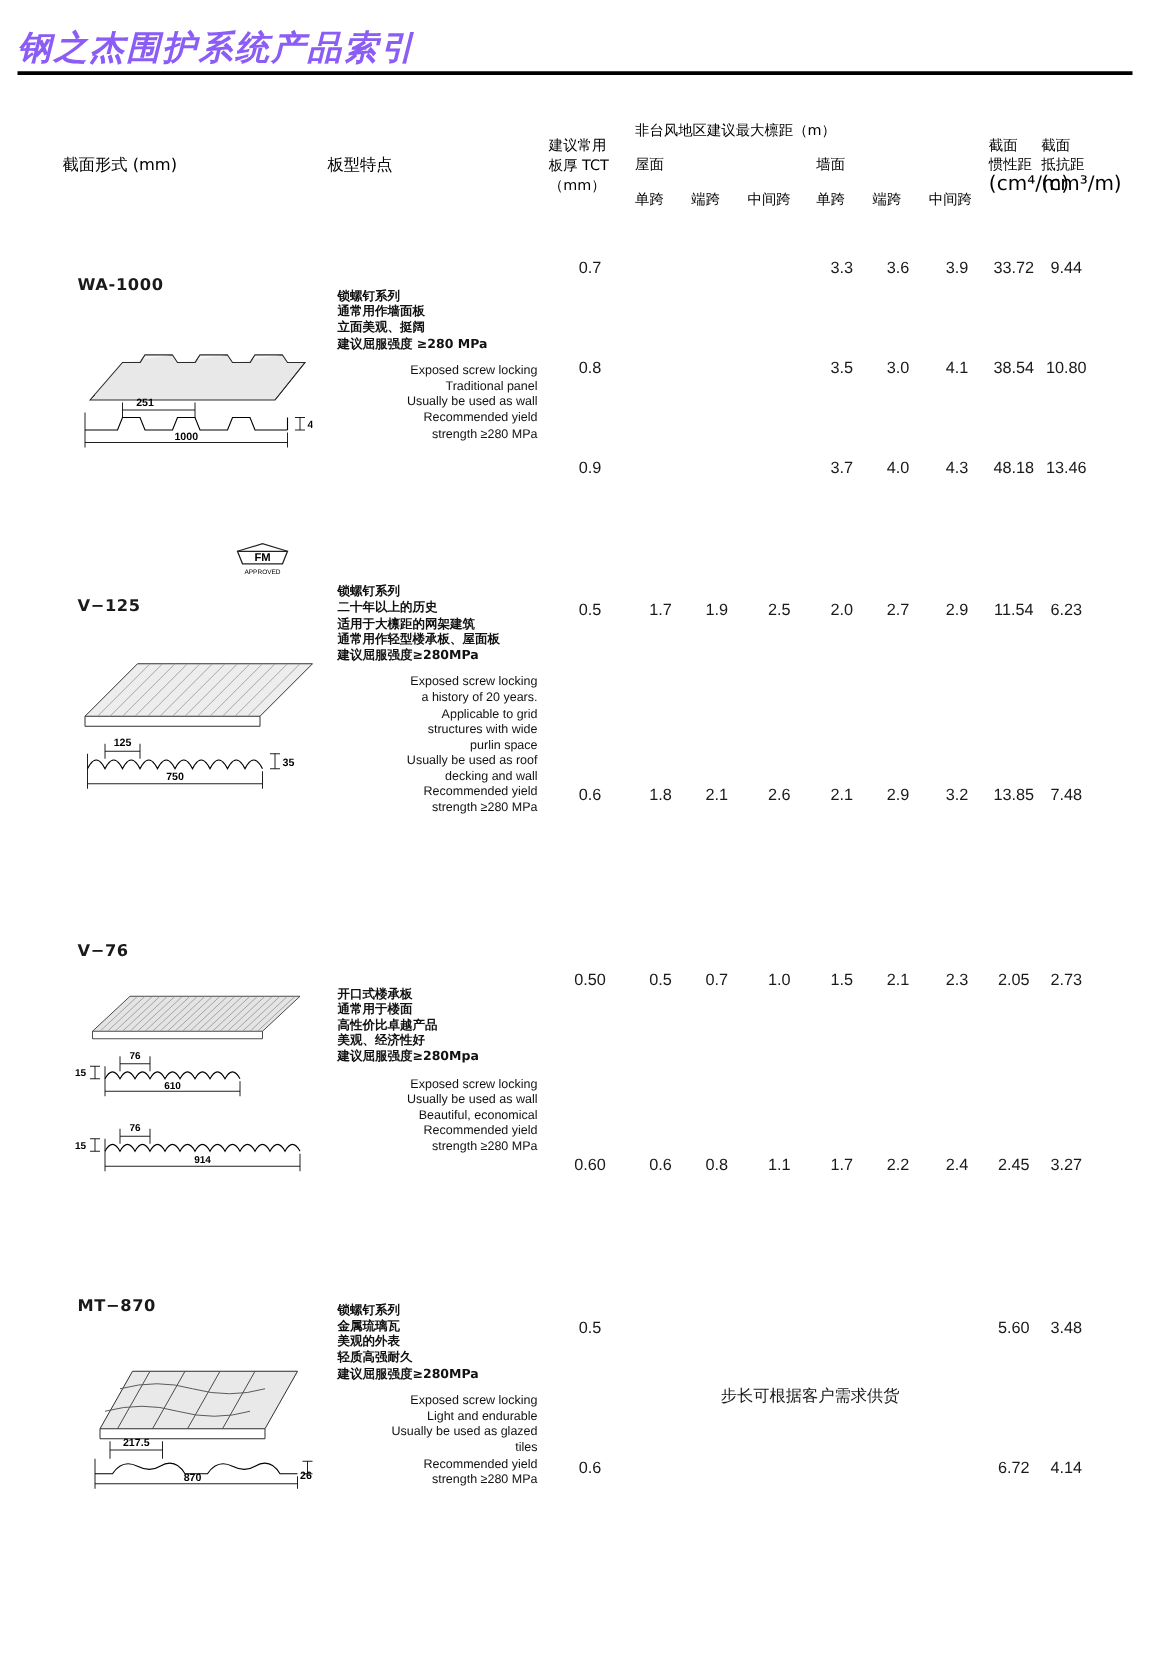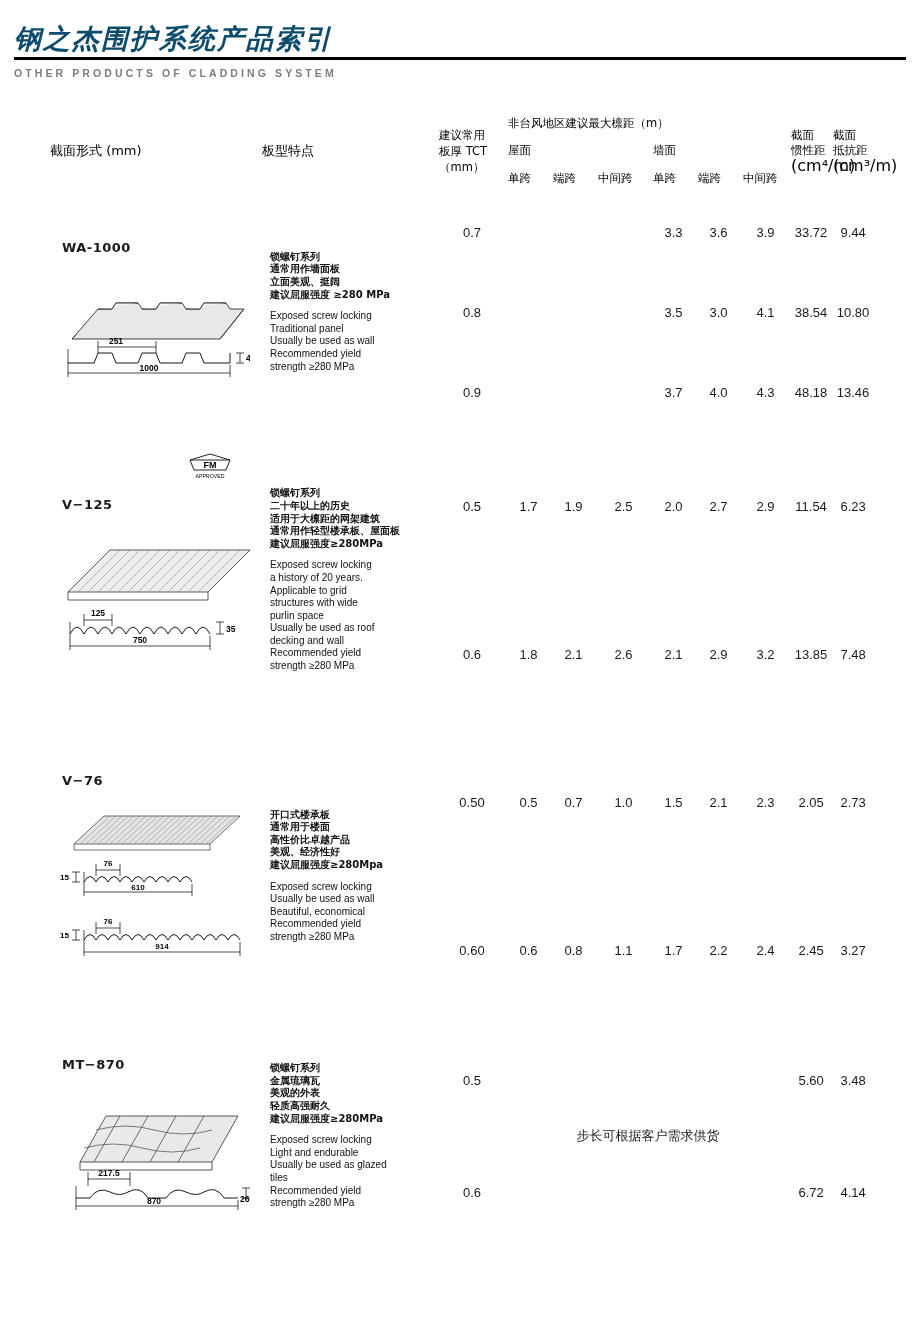--- a/index.html
+++ b/index.html
@@ -38,21 +38,21 @@
     width: 892px;
     height: 3px;
     background: #000;
   }
   .title-cn {
     font-size: 27px;
     font-weight: bold;
     font-style: italic;
     letter-spacing: 2px;
     line-height: 34px;
-    color: #0c4a6e;
+    color: #8b5cf6;
     font-family: "DejaVu Sans", sans-serif;
   }
   .title-en {
     margin-top: 7px;
     font-size: 10.5px;
     letter-spacing: 3.1px;
     color: #7d7d7d;
     font-weight: bold;
     font-family: "Liberation Sans", sans-serif;
   }
@@ -101,21 +101,21 @@
     letter-spacing: 0.5px;
   }
   .feat {
     font-size: 10px;
     line-height: 12.6px;
     color: #111;
     padding: 6px 8px 6px 10px;
     font-family: "DejaVu Sans", sans-serif;
   }
   .feat .cn { font-weight: bold; }
-  .feat .en { margin-top: 9px; font-family: "Liberation Sans", sans-serif; font-weight: normal; }
+  .feat .en { margin-top: 9px; font-family: "Liberation Sans", sans-serif; font-weight: normal; text-align: right; }
   .num {
     text-align: center;
     font-size: 13px;
     font-family: "Liberation Sans", sans-serif;
   }
   .note-span {
     text-align: center;
     font-size: 13px;
     font-family: "DejaVu Sans", sans-serif;
   }
@@ -131,21 +131,20 @@
 </head>
 <body>
 
 <div class="page">
 
   <div class="header">
     <div class="title-bar">
       <div class="title-cn">钢之杰围护系统产品索引</div>
       <div class="title-underline"></div>
     </div>
-    <div class="title-en">OTHER PRODUCTS OF CLADDING SYSTEM</div>
   </div>
 
   <div class="table-wrap">
     <table class="idx">
       <colgroup>
         <col style="width:212px">
         <col style="width:178px">
         <col style="width:68px">
         <col style="width:45px">
           <col style="width:45px">

